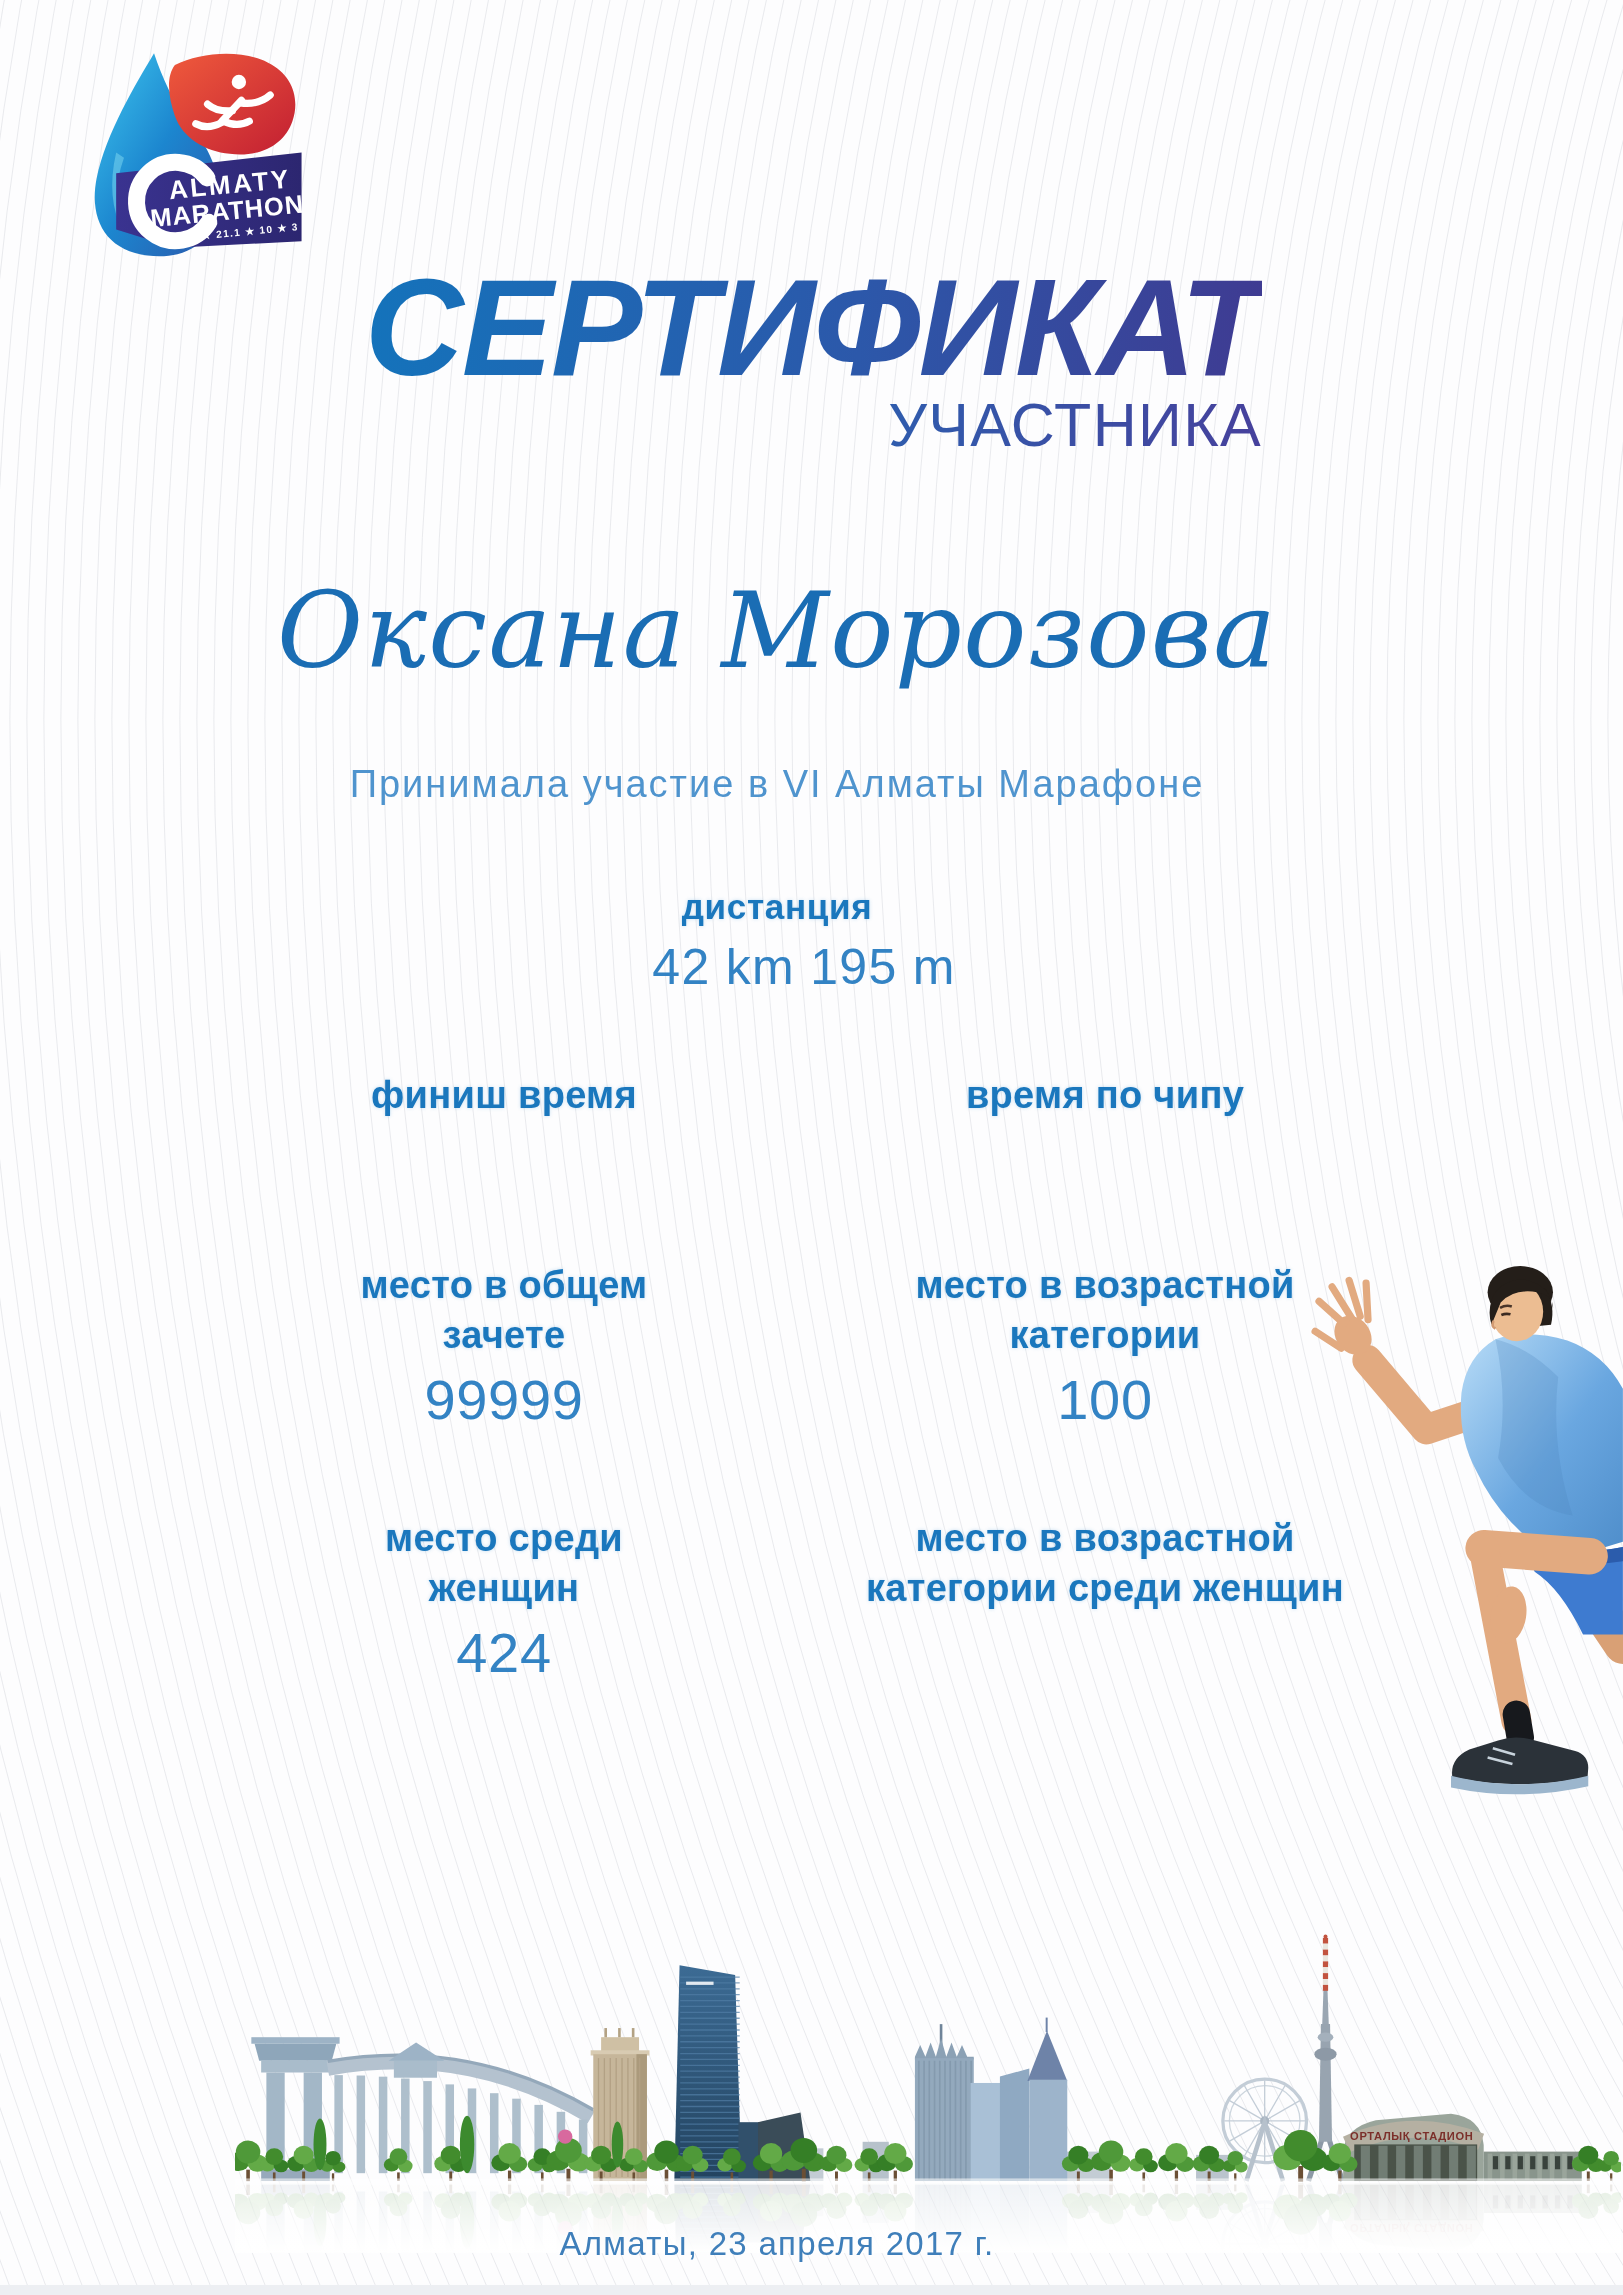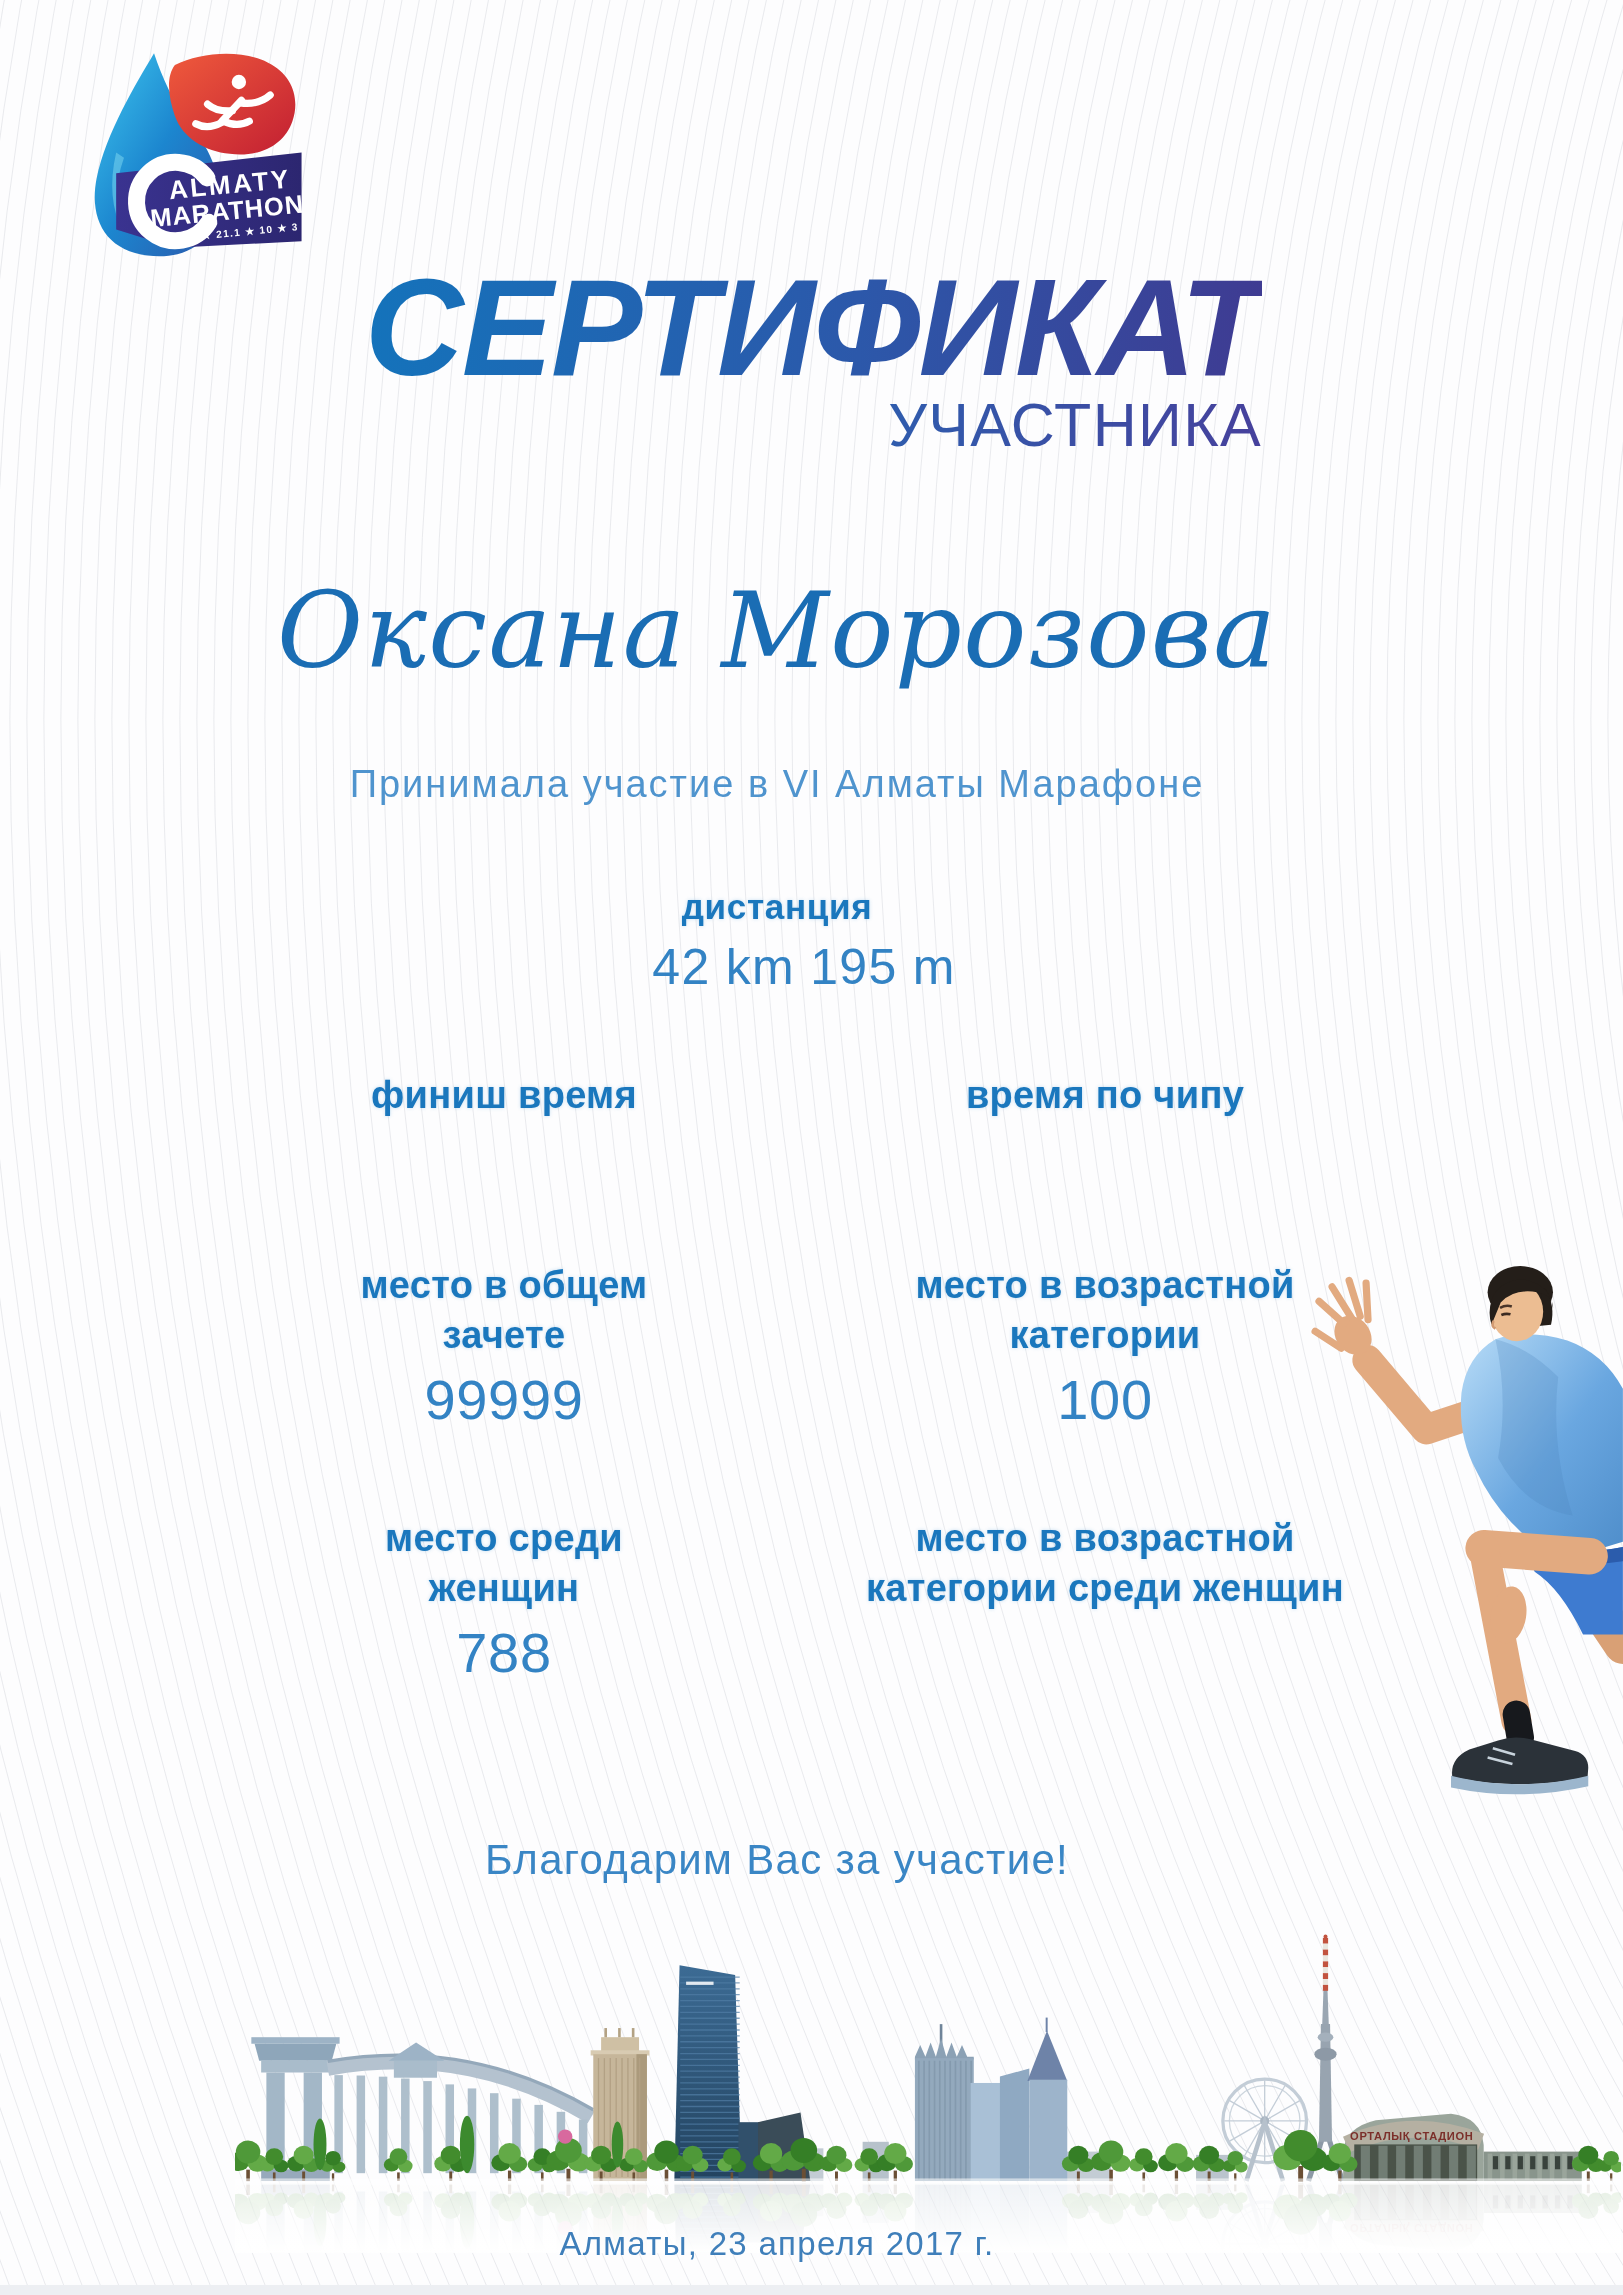--- a/index.html
+++ b/index.html
@@ -227,28 +227,27 @@
   </div>
   <div class="cell cell-r row-p1">
     <div class="lbl">место в возрастной
 категории</div>
     <div class="val">100</div>
   </div>
 
   <div class="cell cell-l row-p2">
     <div class="lbl">место среди
 женщин</div>
-    <div class="val">788</div>
+    <div class="val">424</div>
   </div>
   <div class="cell cell-r row-p2">
     <div class="lbl">место в возрастной
 категории среди женщин</div>
   </div>
 
-  <div class="center-line thanks">Благодарим Вас за участие!</div>
 
   <svg id="runner" width="325" height="562" viewBox="0 0 497 860">
     <defs>
       <linearGradient id="shirtGrad" x1="0" y1="0" x2="1" y2="1">
         <stop offset="0" stop-color="#b8dcf7"></stop>
           <stop offset="0.55" stop-color="#6aa7e0"></stop>
           <stop offset="1" stop-color="#4f8ecb"></stop>
       </linearGradient>
     </defs>
     <g>

